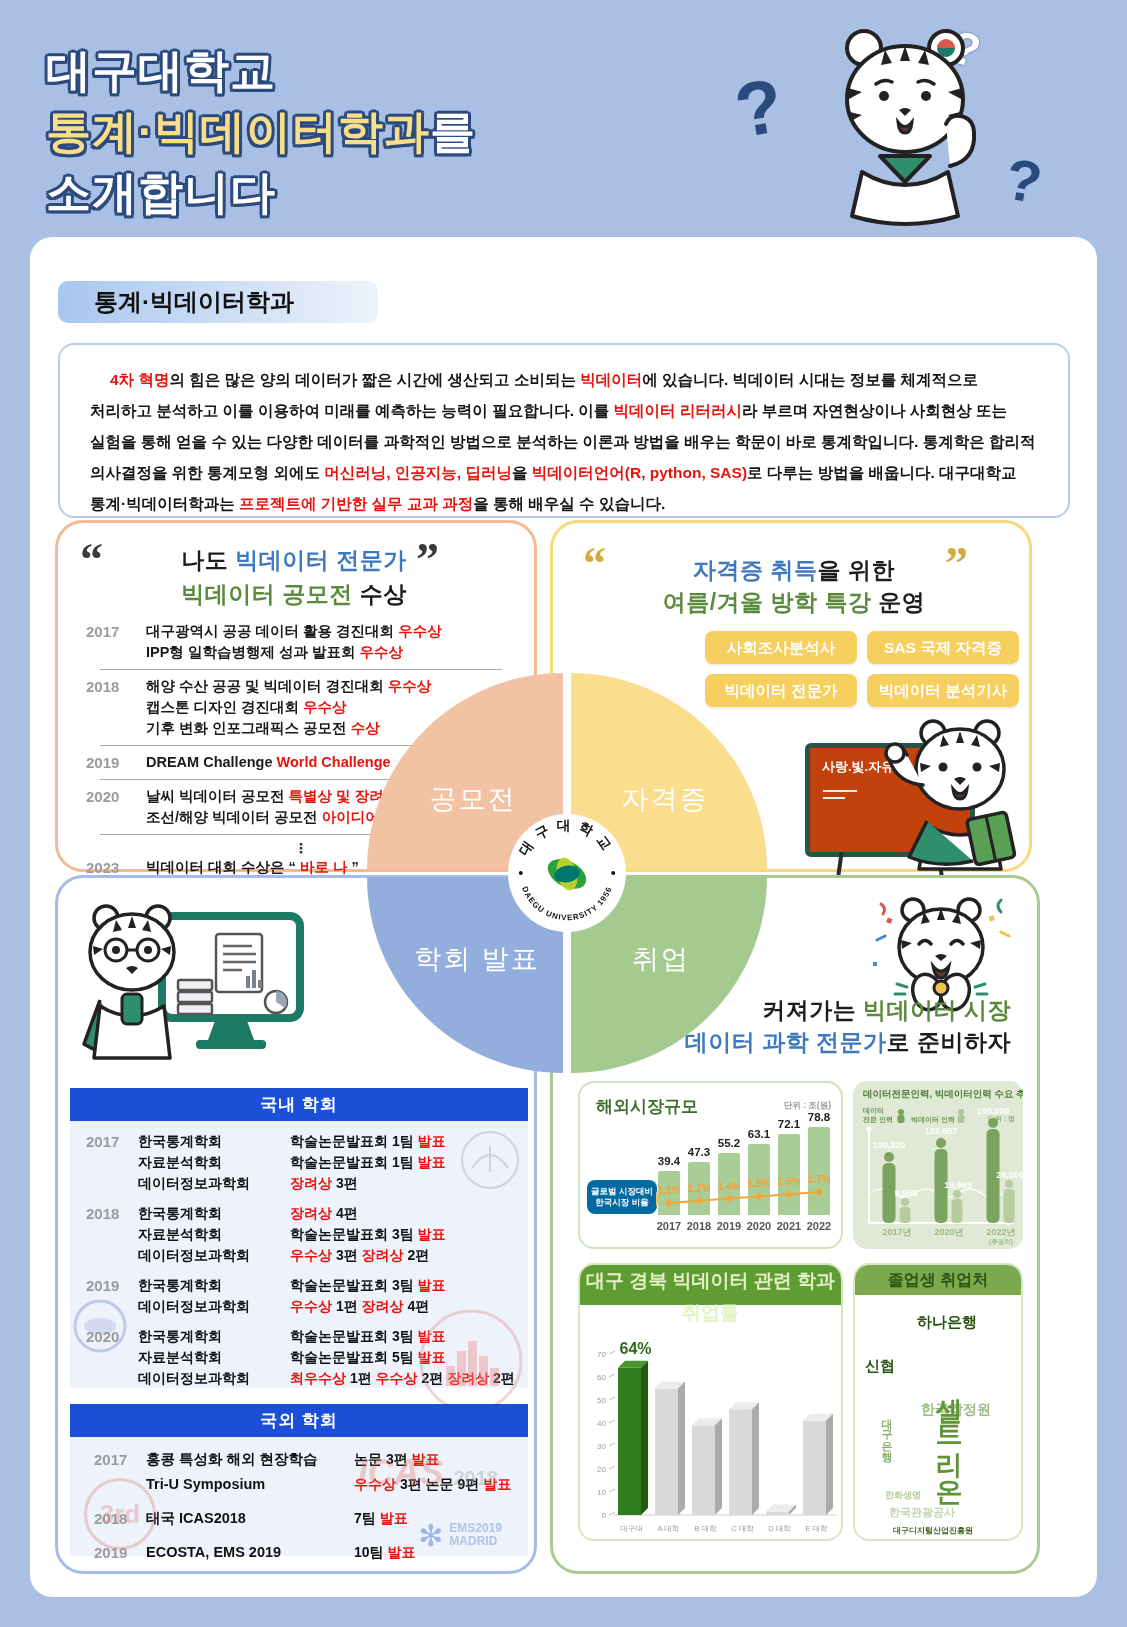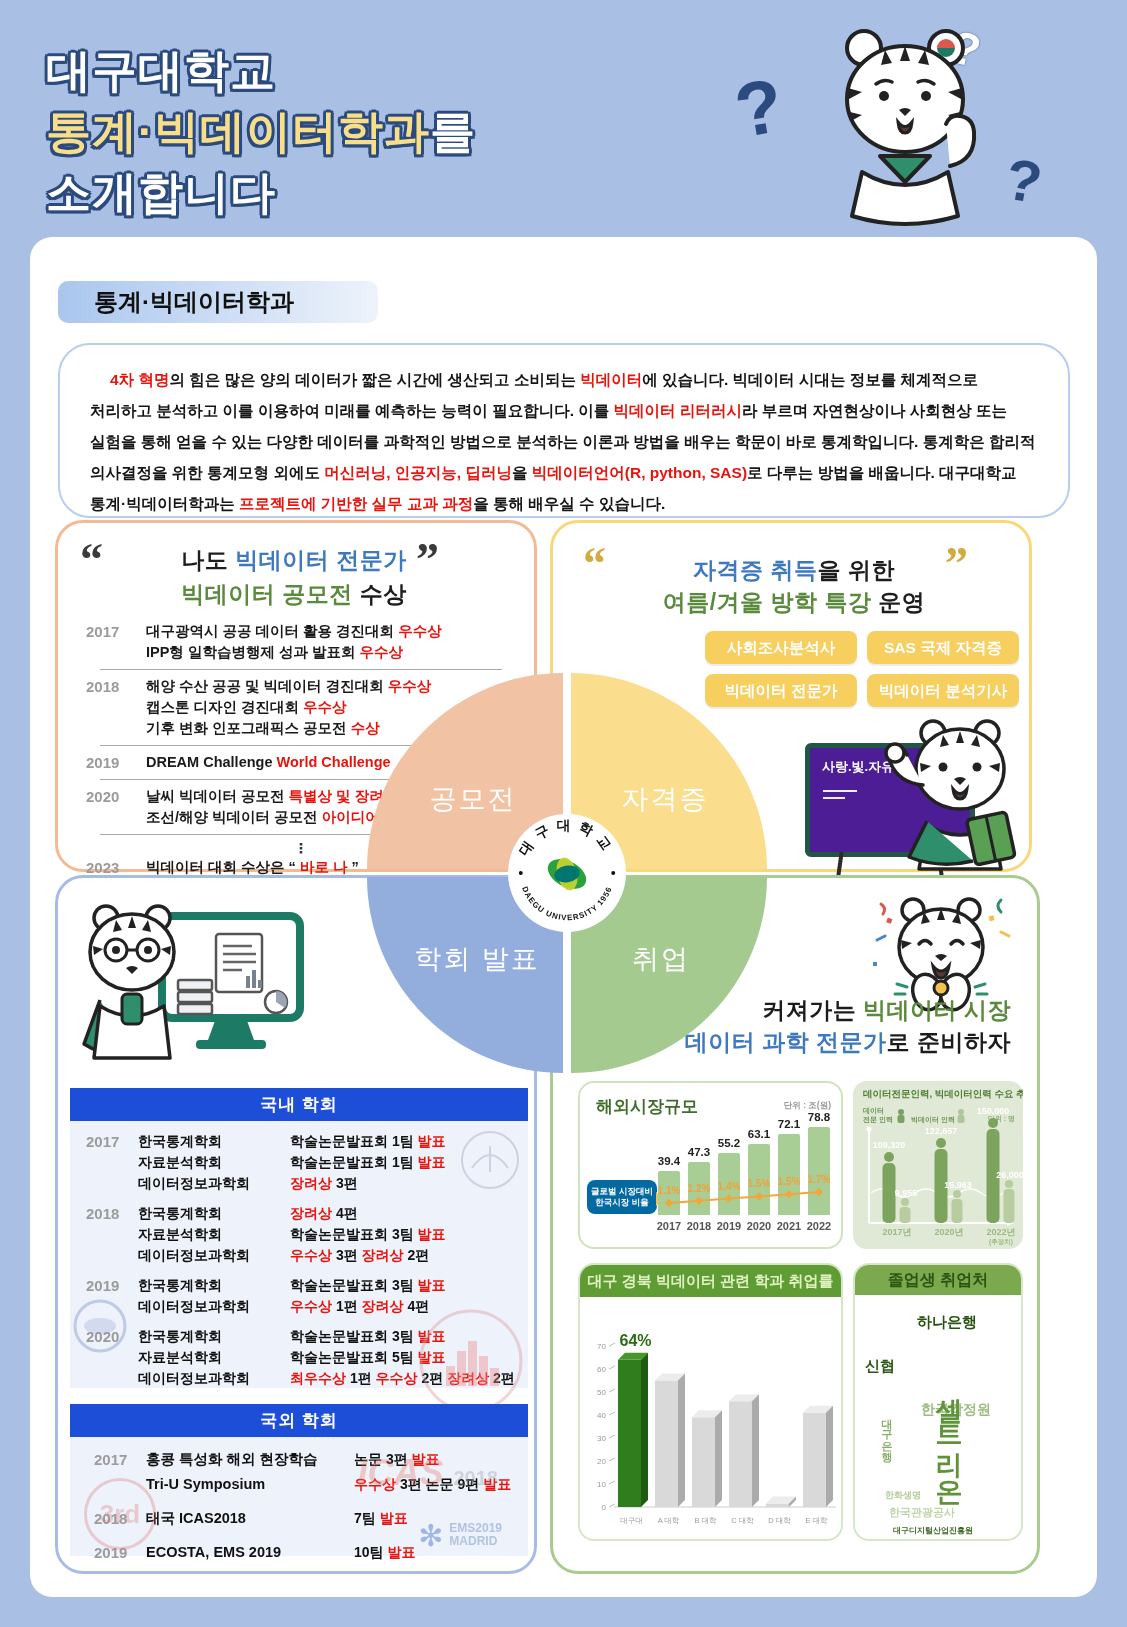--- a/index.html
+++ b/index.html
@@ -11,21 +11,21 @@
 .ot{color:#fff;text-shadow:-2.5px -2.5px 0 #2b4a7d,2.5px -2.5px 0 #2b4a7d,-2.5px 2.5px 0 #2b4a7d,2.5px 2.5px 0 #2b4a7d,0 -3px 0 #2b4a7d,0 3px 0 #2b4a7d,-3px 0 0 #2b4a7d,3px 0 0 #2b4a7d}
 .yel{color:#f8de88}
 .qm{position:absolute;font-weight:800;color:#2b4a7d;line-height:1}
 .qm1{left:736px;top:70px;font-size:76px;transform:rotate(-10deg)}
 .qm2{left:1006px;top:152px;font-size:58px;transform:rotate(10deg)}
 .qm3{left:952px;top:26px;font-size:46px;color:#fff;transform:rotate(14deg);text-shadow:0 0 2px #2b4a7d}
 .hero-tiger{position:absolute;left:800px;top:14px}
 
 .sheet{position:absolute;left:30px;top:237px;width:1067px;height:1360px;background:#fff;border-radius:22px}
 .section-pill{position:absolute;left:28px;top:44px;width:320px;height:42px;border-radius:10px;background:linear-gradient(90deg,#a9c6ee,#eef3fb);font-size:24px;font-weight:800;line-height:42px;padding-left:36px;color:#101010}
-.intro-box{position:absolute;left:28px;top:106px;width:1012px;height:175px;border:2.5px solid #b9cdec;border-radius:32px;background:#fff;padding:19px 30px 0 30px;font-size:15.5px;font-weight:700;line-height:31px;color:#151515;word-break:keep-all;text-indent:20px;text-align:left}
+.intro-box{position:absolute;left:28px;top:106px;width:1012px;height:175px;border:2.5px solid #b9cdec;border-radius:16px;background:#fff;padding:19px 30px 0 30px;font-size:15.5px;font-weight:700;line-height:31px;color:#151515;word-break:keep-all;text-indent:20px;text-align:left}
 .seg-red{color:#e8130c}.seg-blue{color:#3e79c0}.seg-green{color:#5a8a3c}
 
 .card{position:absolute;background:#fff;border-radius:28px}
 .contest-card{left:25px;top:283px;width:482px;height:352px;border:3px solid #f4b995}
 .cert-card{left:520px;top:283px;width:482px;height:352px;border:3px solid #f8d87a}
 .conf-card{left:25px;top:638px;width:482px;height:699px;border:3px solid #a6bce6;overflow:hidden}
 .job-card{left:520px;top:638px;width:490px;height:699px;border:3px solid #aacb90;overflow:hidden}
 .q{position:absolute;font-size:46px;font-weight:800;line-height:1;font-family:"Liberation Serif","DejaVu Serif",serif}
 .contest-card .qo{left:22px;top:14px;color:#3a3a3a}
 .contest-card .qc{left:358px;top:14px;color:#3a3a3a}
@@ -36,21 +36,21 @@
 .cert-card .t1{top:32px}.cert-card .t2{top:64px}
 .contest-list{position:absolute;left:28px;top:96px;right:18px}
 .c-row{display:flex;gap:14px;margin:2px 0}
 .c-year{flex:0 0 46px;color:#9b9b9b;font-size:15px;font-weight:800;line-height:21px}
 .c-line{font-size:14.5px;font-weight:800;line-height:21px;color:#1a1a1a}
 .divider{height:1px;background:#a9a9a9;margin:6px 14px 6px 14px}
 .c-ellipsis{text-align:center;font-size:14px;font-weight:800;color:#333;line-height:14px;margin:1px 0}
 
 .badges{position:absolute;left:152px;top:108px;display:grid;grid-template-columns:152px 152px;gap:10px 10px}
 .badge{height:33px;border-radius:8px;background:#f6cf5f;color:#fff;font-size:15.5px;font-weight:800;text-align:center;line-height:33px;box-shadow:0 2px 0 rgba(0,0,0,.07)}
-.blackboard{position:absolute;left:252px;top:220px;width:170px;height:114px;background:#4c1d95;border:5px solid #245647;border-radius:6px}
+.blackboard{position:absolute;left:252px;top:220px;width:170px;height:114px;background:#c2410c;border:5px solid #245647;border-radius:6px}
 .bb-text{position:absolute;left:12px;top:10px;font-size:13px;font-weight:700;color:#fff}
 .bb-l1{position:absolute;left:13px;top:42px;width:34px;border-top:2.5px solid #eee}
 .bb-l2{position:absolute;left:13px;top:49px;width:22px;border-top:2.5px solid #eee}
 .bb-leg{position:absolute;width:4px;height:24px;background:#2b2b2b;bottom:-24px}
 .bb-leg.l{left:28px;transform:rotate(8deg)}
 .bb-leg.r{right:28px;transform:rotate(-8deg)}
 .teach-tiger{position:absolute;left:322px;top:188px}
 
 .wheel{position:absolute;left:337px;top:436px;width:400px;height:400px;display:grid;grid-template-rows:196px 196px;grid-template-columns:196px 196px;gap:8px;z-index:6}
 .quad{display:flex;align-items:center;justify-content:center;font-size:27px;font-weight:400;color:#fff;letter-spacing:2px}
@@ -87,21 +87,21 @@
 .wm-ems{right:26px;bottom:8px;color:#8aa4d6;opacity:.6;font-size:12px;line-height:13px;display:flex;gap:6px;align-items:center}
 .wm-ems b{font-size:30px;color:#6a8fd8;font-weight:700}
 
 .job-tiger{position:absolute;left:308px;top:14px}
 .job-head{position:absolute;right:26px;top:116px;text-align:right;font-size:23px;font-weight:800;line-height:32px;color:#1c1c1c;letter-spacing:.5px}
 .panel{position:absolute;background:#fff;border-radius:16px}
 .p-market{left:25px;top:203px;width:265px;height:168px;border:2px solid #cfe3bd}
 .p-people{left:300px;top:203px;width:170px;height:168px;background:#dfe9d5;border-radius:14px}
 .p-rate{left:25px;top:385px;width:265px;height:278px;border:2px solid #d6e6c6;overflow:hidden}
 .p-cloud{left:300px;top:385px;width:170px;height:278px;border:2px solid #d6e6c6;overflow:hidden}
-.panel-h{height:32px;background:#5f9c33;color:#e3f2c4;font-size:15px;font-weight:800;text-align:center;line-height:32px}
+.panel-h{height:40px;background:#5f9c33;color:#e3f2c4;font-size:19px;font-weight:800;text-align:center;line-height:32px}
 .p-cloud .panel-h{height:30px;background:#7aa94e;color:#2a5513;font-size:16px;line-height:30px}
 .m-title{position:absolute;left:16px;top:12px;font-size:17px;font-weight:800;color:#3f6e2a}
 .m-unit{position:absolute;right:10px;top:17px;font-size:8.5px;color:#999;font-weight:700}
 .m-bar{position:absolute;width:22px;background:#a9ce95;border-radius:2px 2px 0 0}
 .m-val{position:absolute;width:40px;text-align:center;font-size:11.5px;font-weight:800;color:#222}
 .m-x{position:absolute;width:34px;text-align:center;font-size:11px;font-weight:800;color:#555;top:137px}
 .m-badge{position:absolute;left:7px;top:97px;width:70px;background:#0369a1;border-radius:8px;color:#fff;font-size:8.5px;font-weight:800;text-align:center;padding:6px 3px;line-height:11px}
 .m-badge::after{content:"";position:absolute;right:-7px;top:12px;border:7px solid transparent;border-left:8px solid #f7bd57;border-right:0}
 .m-svg{position:absolute;left:0;top:0;pointer-events:none}
 .cloud-body{position:relative;width:100%;height:247px}

